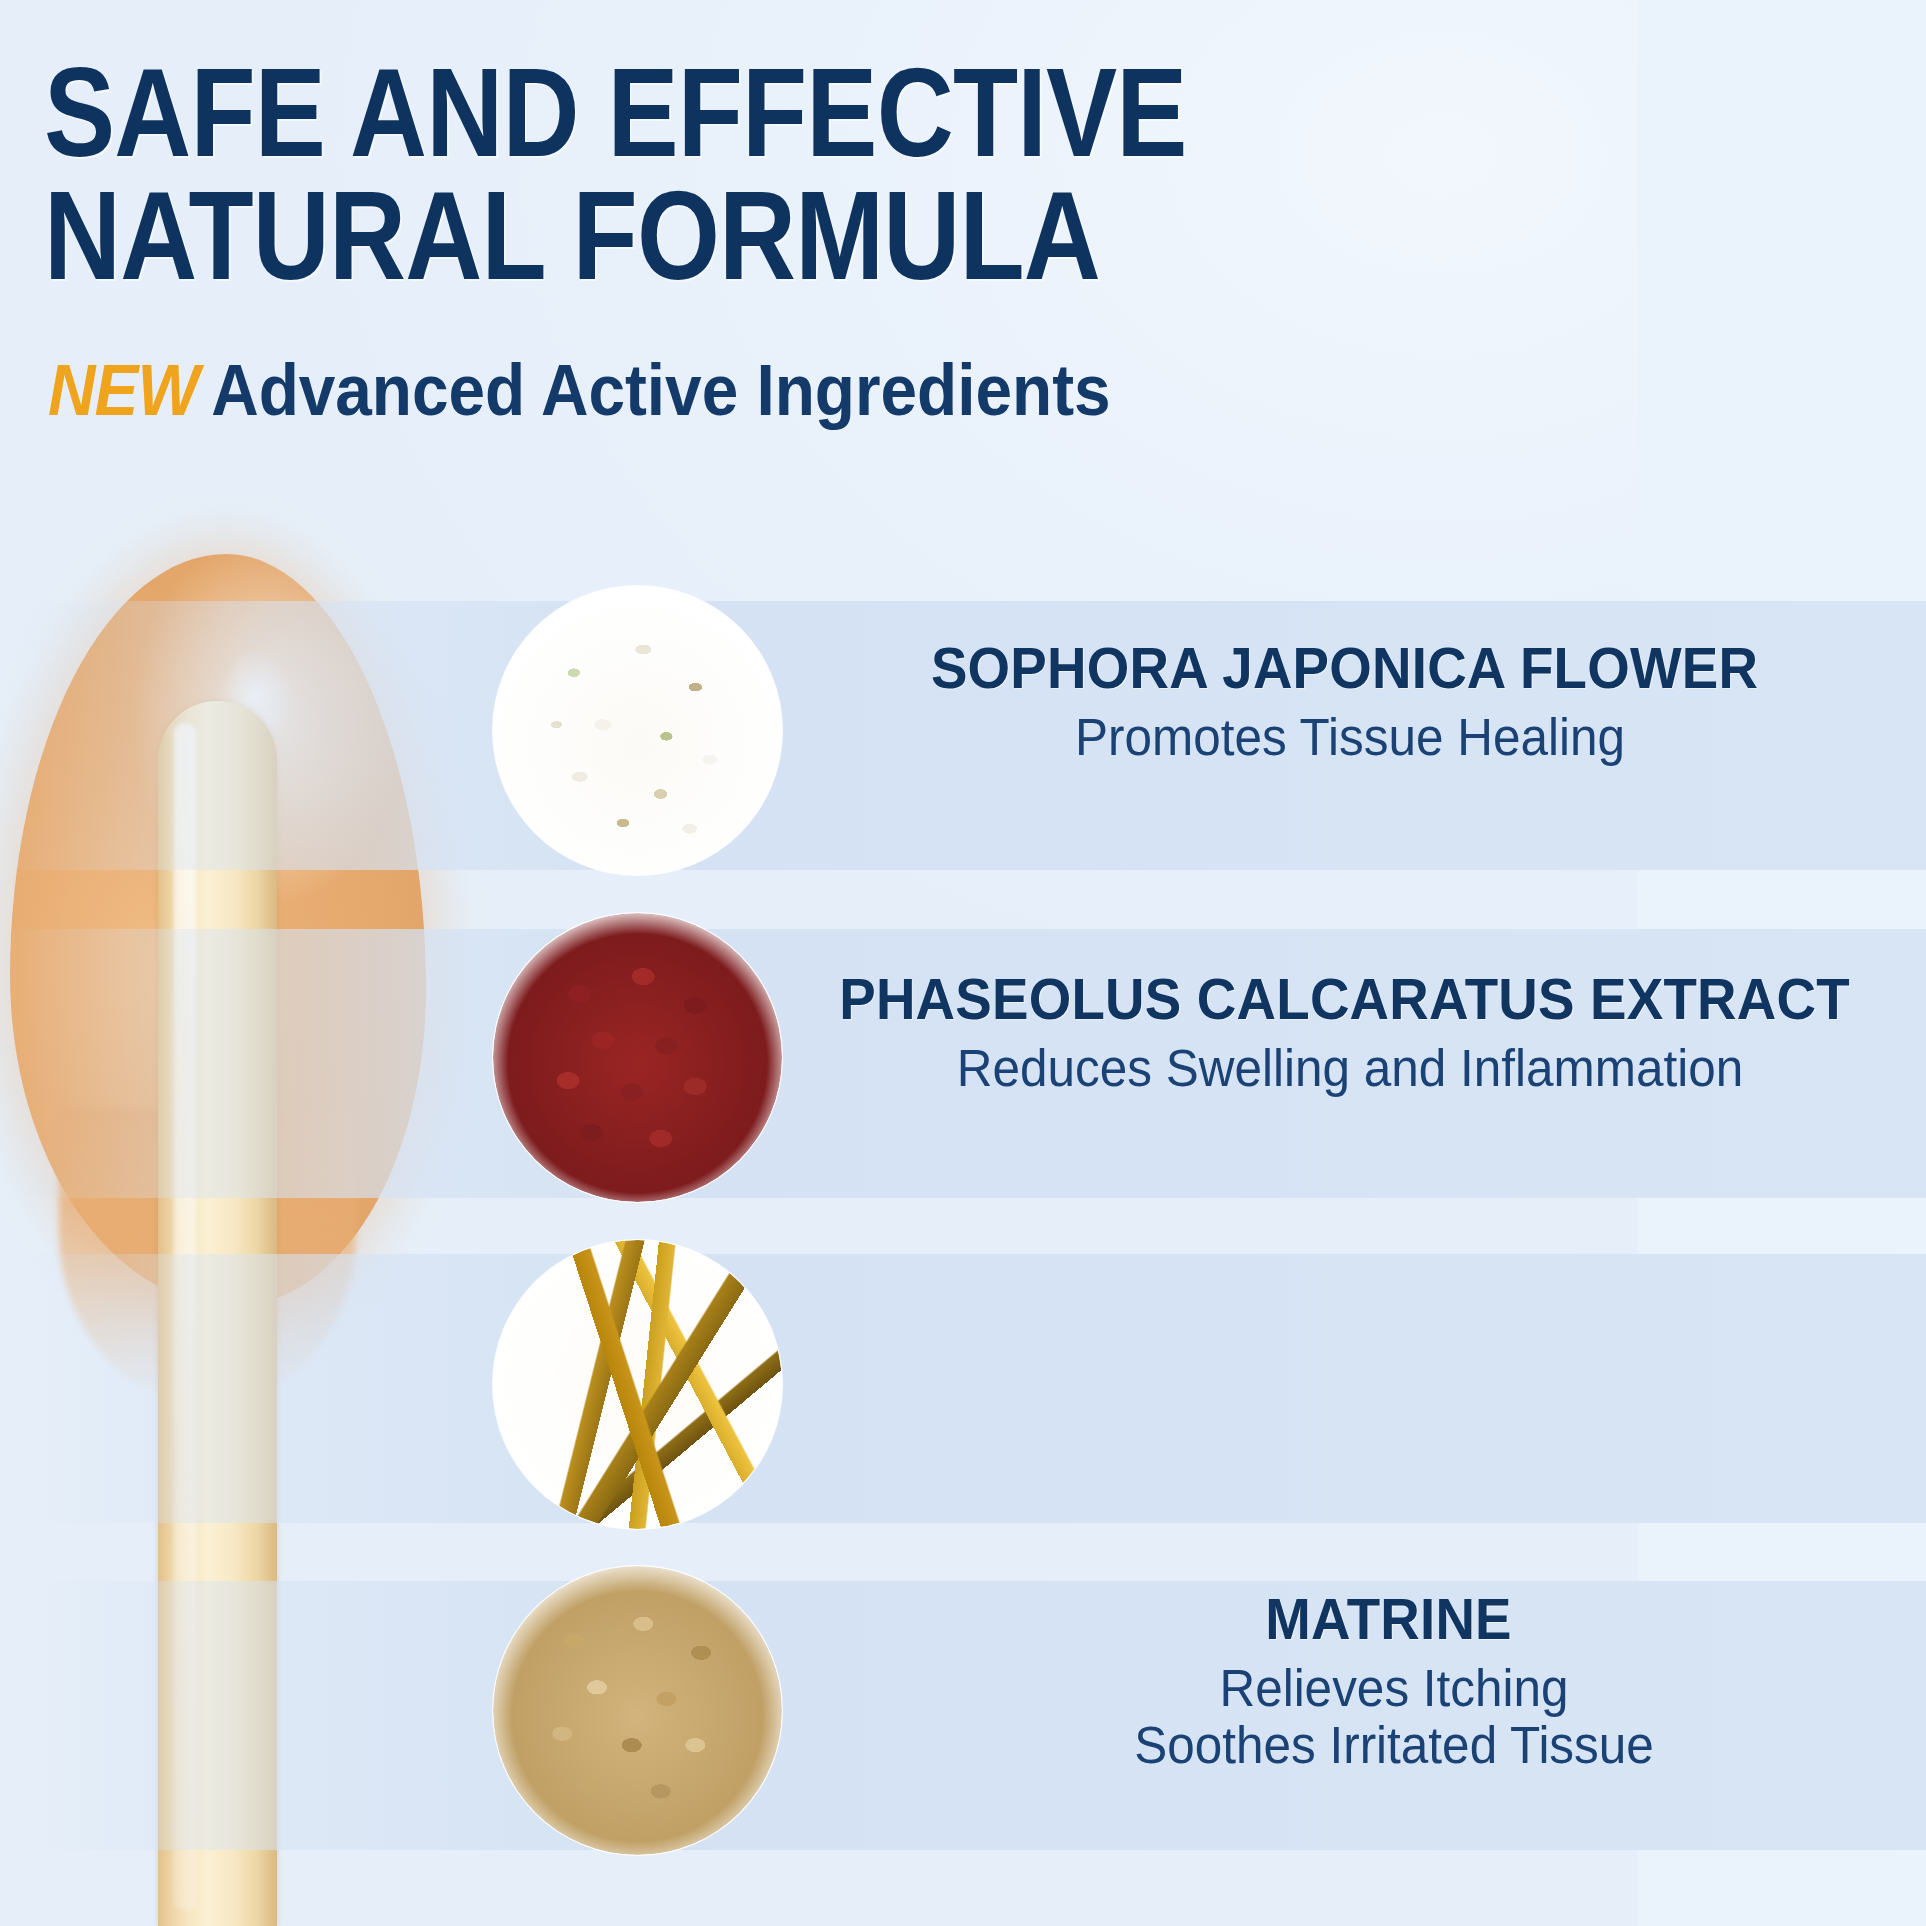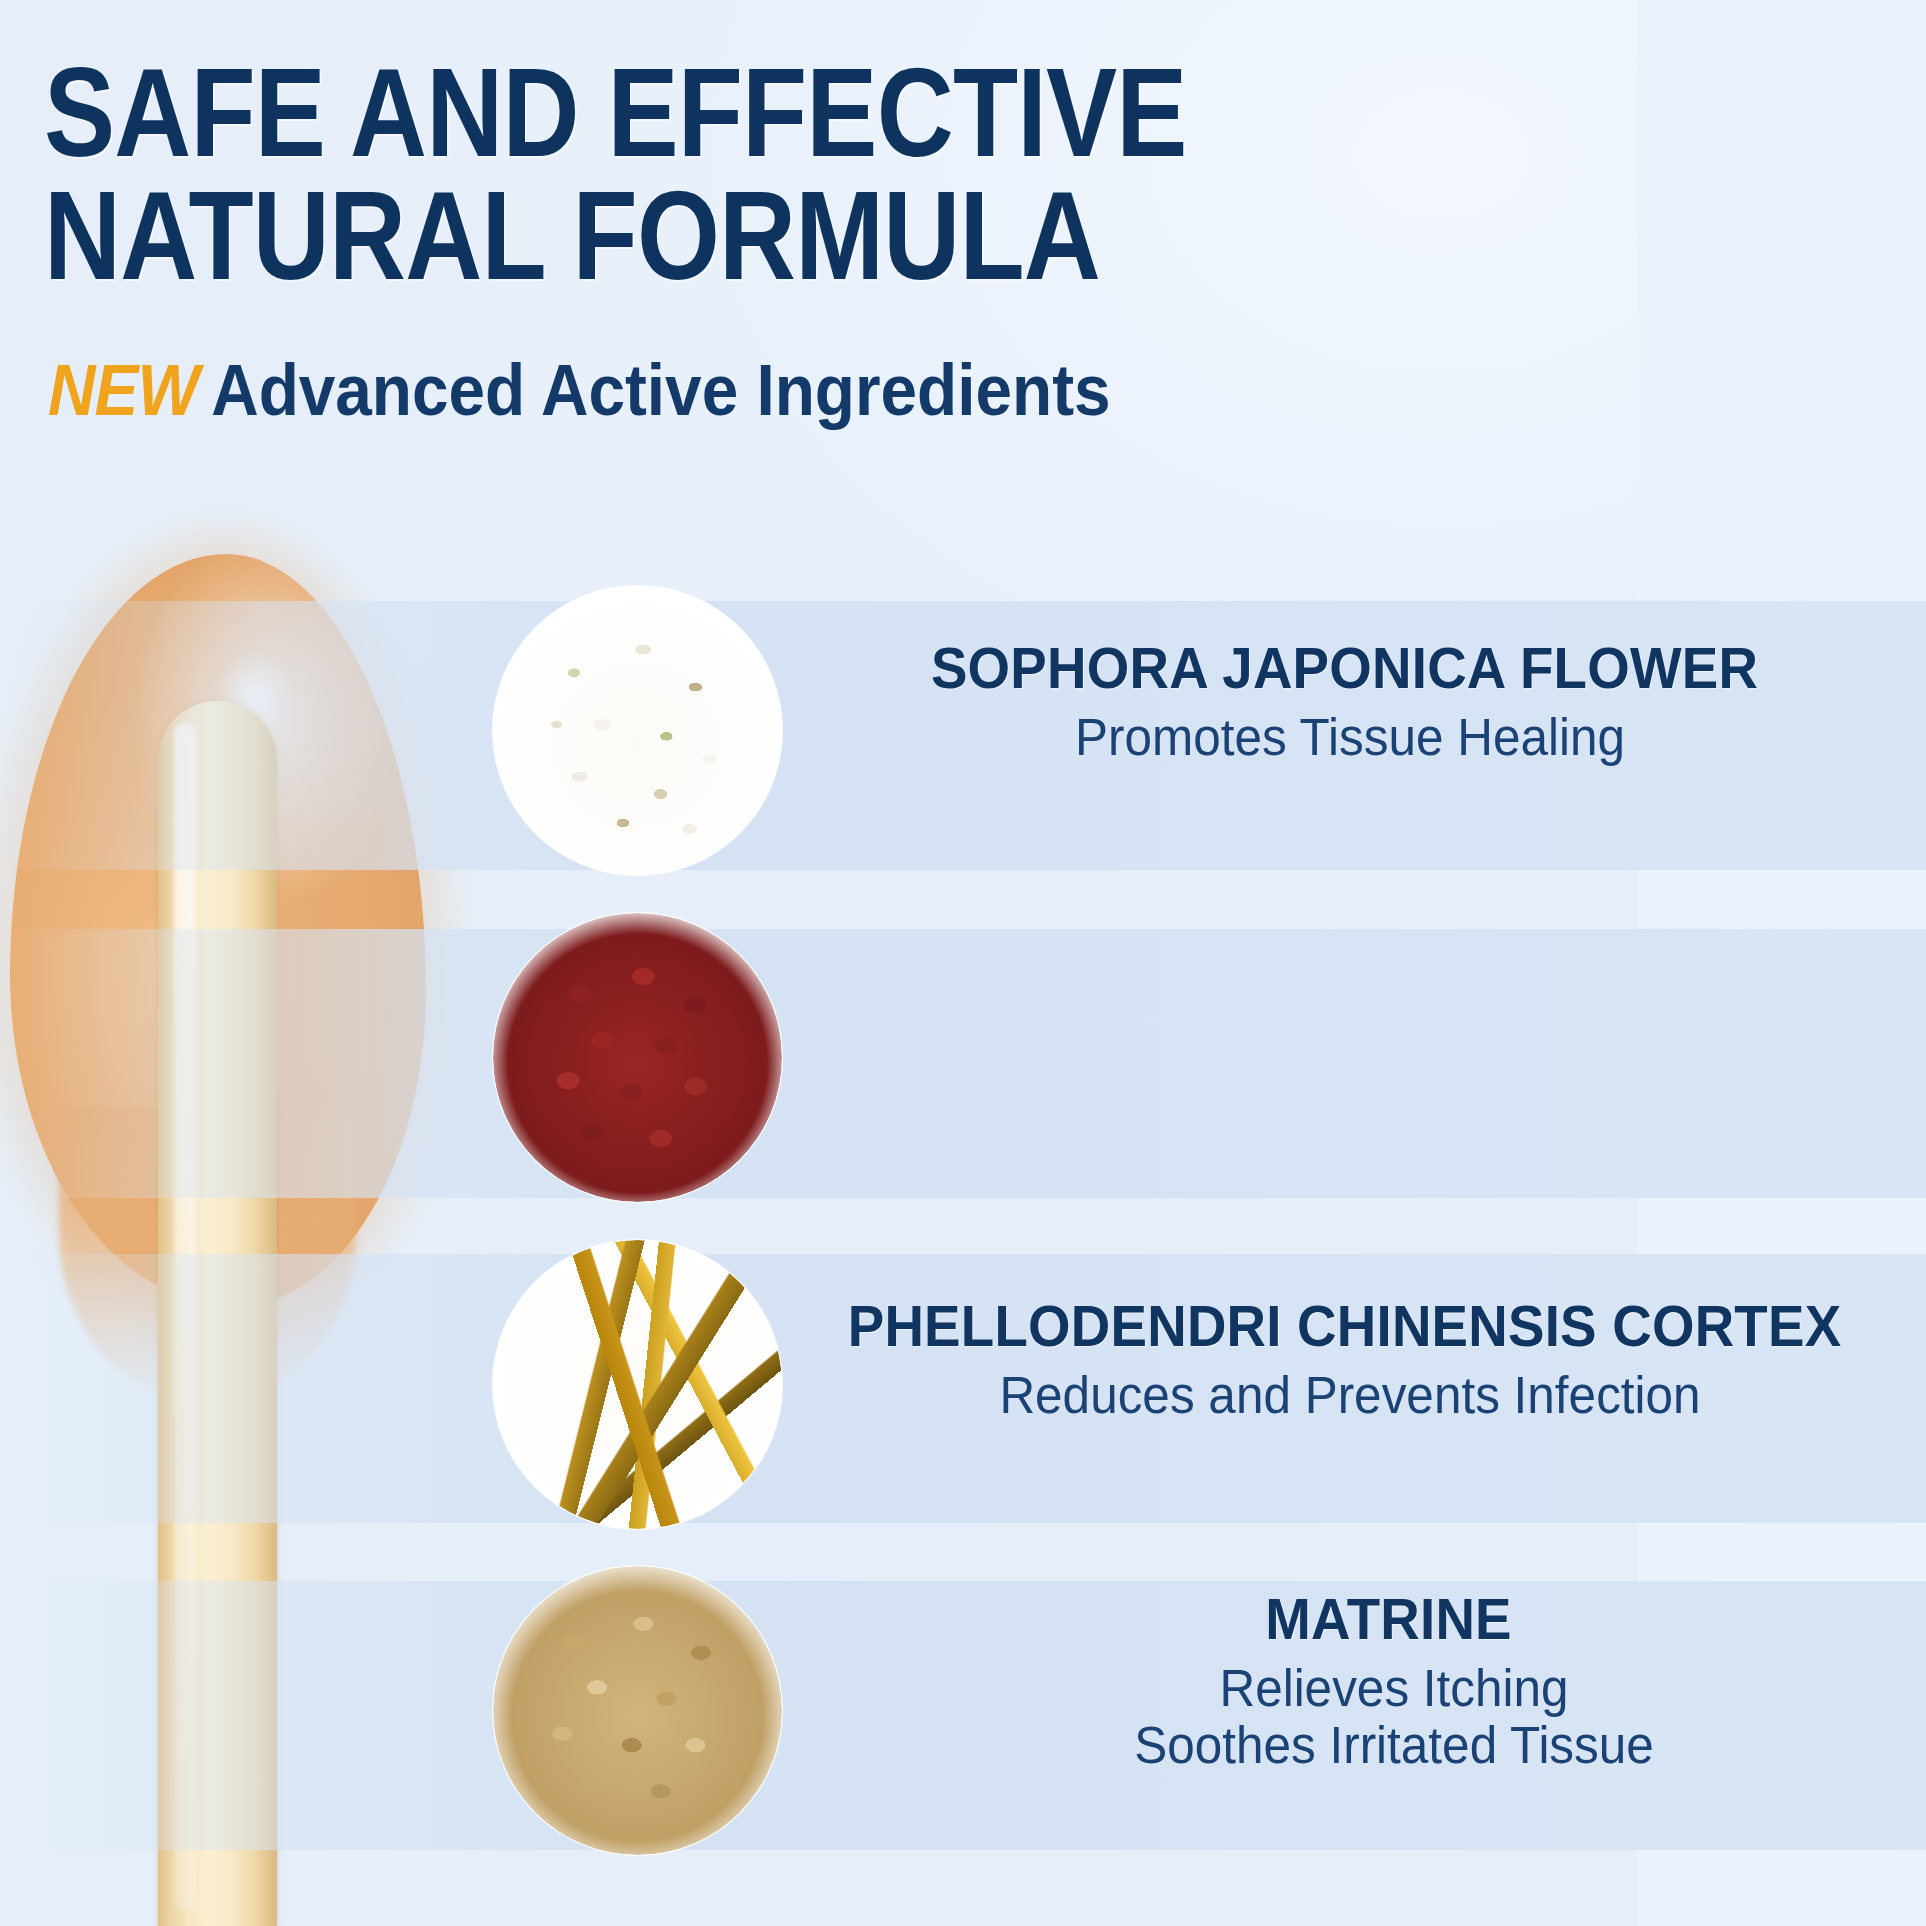--- a/index.html
+++ b/index.html
@@ -224,25 +224,25 @@
   </div>
   <div class="thumb t4">
     <div class="inner ph-root"></div>
   </div>
 
   <div class="rowtext rt1">
     <div class="ing-title">SOPHORA JAPONICA FLOWER</div>
     <div class="ing-desc">Promotes Tissue Healing</div>
   </div>
 
-
-  <div class="rowtext rt3">
-    <div class="ing-title">PHELLODENDRI CHINENSIS CORTEX</div>
-    <div class="ing-desc">Reduces and Prevents Infection</div>
-  </div>
+  <div class="rowtext rt2">
+    <div class="ing-title">PHASEOLUS CALCARATUS EXTRACT</div>
+    <div class="ing-desc">Reduces Swelling and Inflammation</div>
+  </div>
+
 
   <div class="rowtext rt4">
     <div class="ing-title">MATRINE</div>
     <div class="ing-desc">
       <span>Relieves Itching</span>
       <span class="l2">Soothes Irritated Tissue</span>
     </div>
   </div>
 
 </div>

